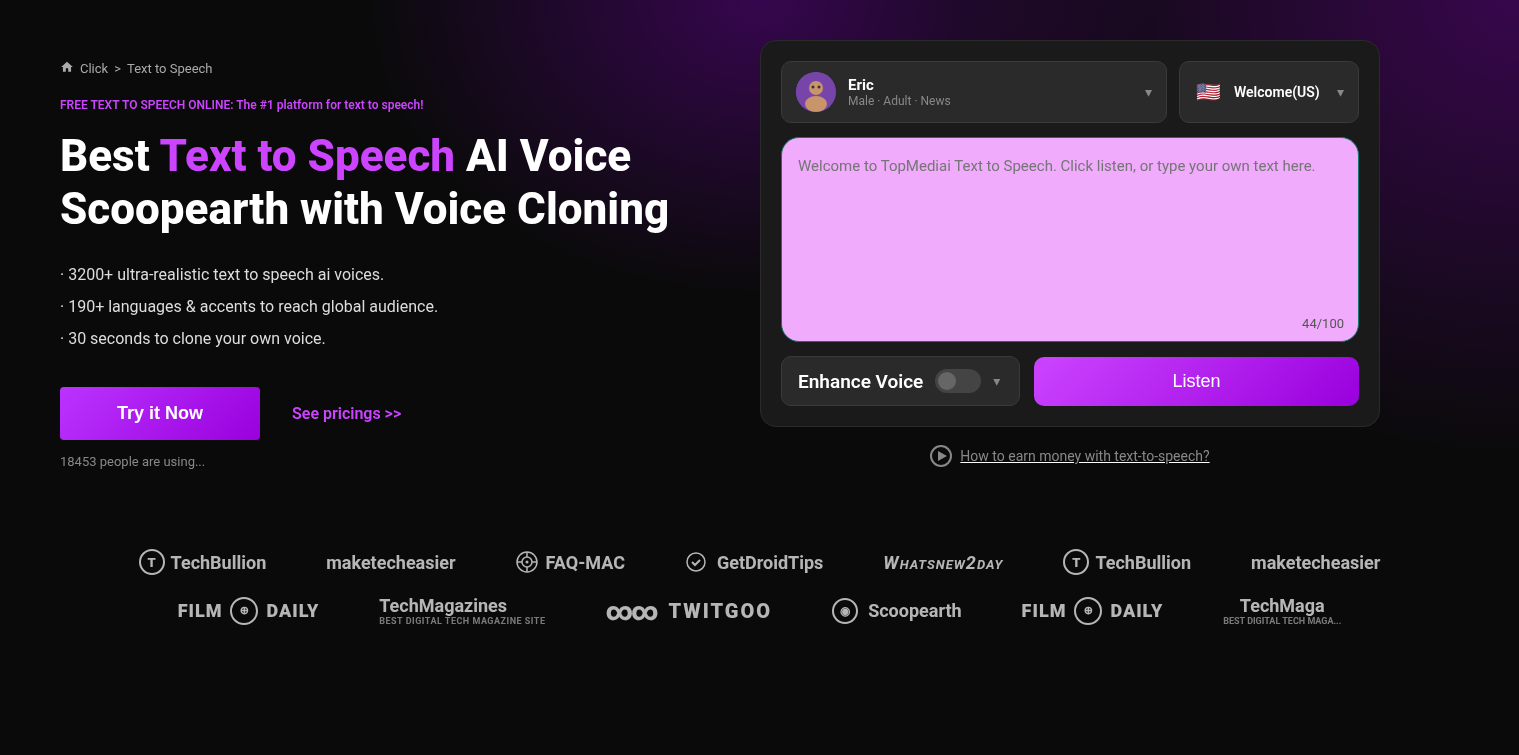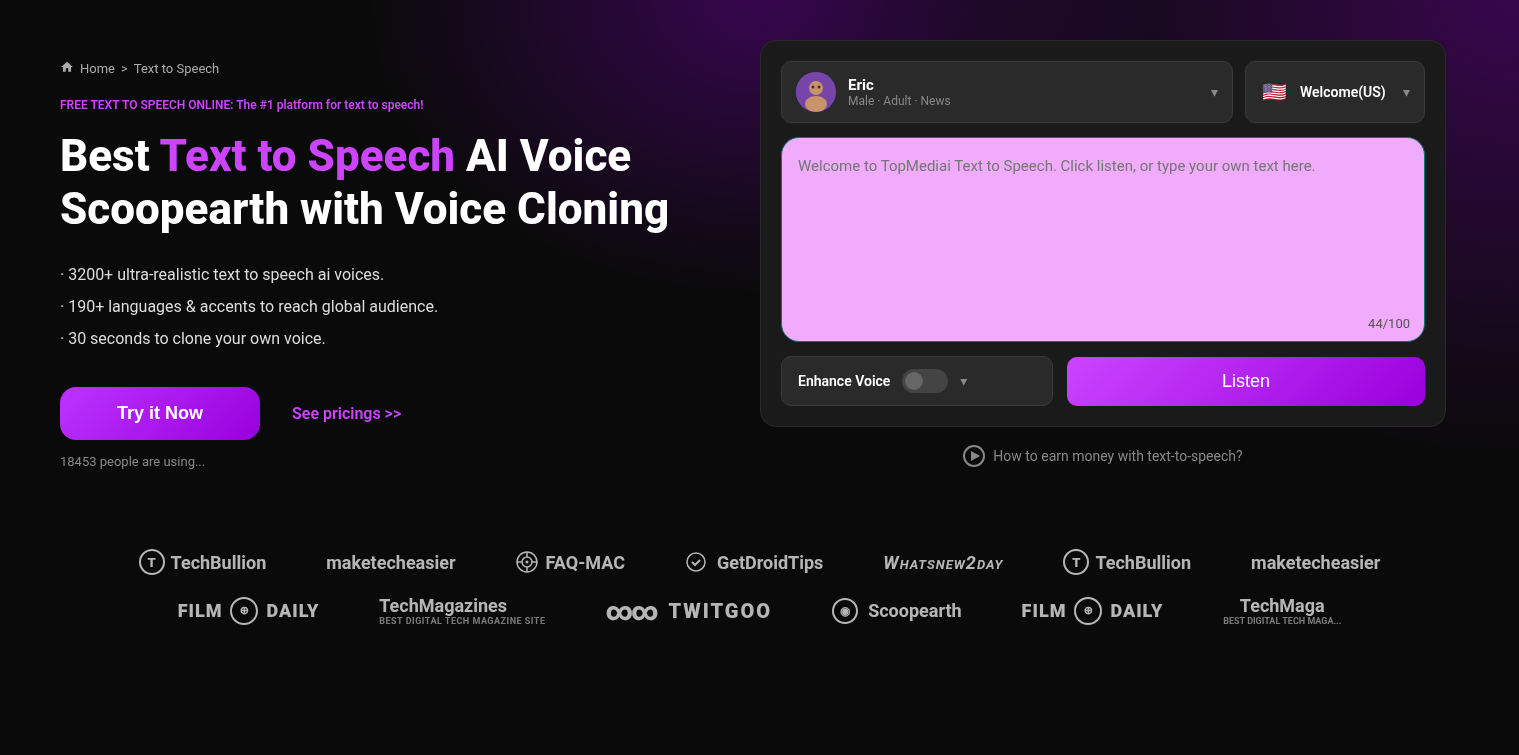--- a/index.html
+++ b/index.html
@@ -94,21 +94,21 @@
       display: flex;
       align-items: center;
       gap: 32px;
       margin-bottom: 14px;
     }
 
     .try-now-btn {
       background: linear-gradient(135deg, #bb33ff, #9900dd);
       color: #fff;
       border: none;
-      border-radius: 16px;
+      border-radius: 4px;
       padding: 16px 48px;
       font-size: 18px;
       font-weight: 700;
       cursor: pointer;
       min-width: 200px;
     }
 
     .see-pricing-link {
       color: #cc44ff;
       font-size: 16px;
@@ -117,21 +117,21 @@
       text-decoration: none;
     }
 
     .user-count {
       font-size: 13px;
       color: #888;
     }
 
     
     .right-section {
-      width: 686px;
+      width: 620px;
       flex-shrink: 0;
     }
 
     .tts-widget {
       background: #1a1a1a;
       border-radius: 16px;
       padding: 20px;
       border: 1px solid #2a2a2a;
     }
 
@@ -250,21 +250,21 @@
       background: #2a2a2a;
       border: 1px solid #3a3a3a;
       border-radius: 10px;
       padding: 12px 16px;
       display: flex;
       align-items: center;
       gap: 12px;
       flex: 1;
     }
     .enhance-label {
-      font-size: 14px;
+      font-size: 19px;
       font-weight: 600;
       color: #fff;
     }
     .toggle-switch {
       width: 46px;
       height: 24px;
       background: #444;
       border-radius: 12px;
       position: relative;
       cursor: pointer;
@@ -297,20 +297,21 @@
     }
 
     
     .how-to-earn {
       text-align: center;
       margin-top: 18px;
       display: flex;
       align-items: center;
       justify-content: center;
       gap: 8px;
+      text-decoration: underline;
     }
     .play-circle {
       width: 22px;
       height: 22px;
       border: 2px solid #888;
       border-radius: 50%;
       display: flex;
       align-items: center;
       justify-content: center;
       cursor: pointer;
@@ -389,21 +390,21 @@
 <div class="main-container">
 
   <div class="left-section">
 
     <div class="breadcrumb">
       <span>
         <svg width="14" height="14" viewBox="0 0 24 24" fill="#aaa">
           <path d="M10 20v-6h4v6h5v-8h3L12 3 2 12h3v8z"></path>
         </svg>
       </span>
-      <span style="cursor:pointer;color:#aaa">Home</span>
+      <span style="cursor:pointer;color:#aaa">Click</span>
       <span style="color:#aaa">&gt;</span>
       <span style="color:#aaa">Text to Speech</span>
     </div>
 
     <div class="tagline">FREE TEXT TO SPEECH ONLINE: The #1 platform for text to speech!</div>
 
     <h1 class="hero-title">
       <span>Best </span><span class="highlight">Text to Speech</span><span> AI Voice Scoopearth with Voice Cloning</span>
     </h1>
 

